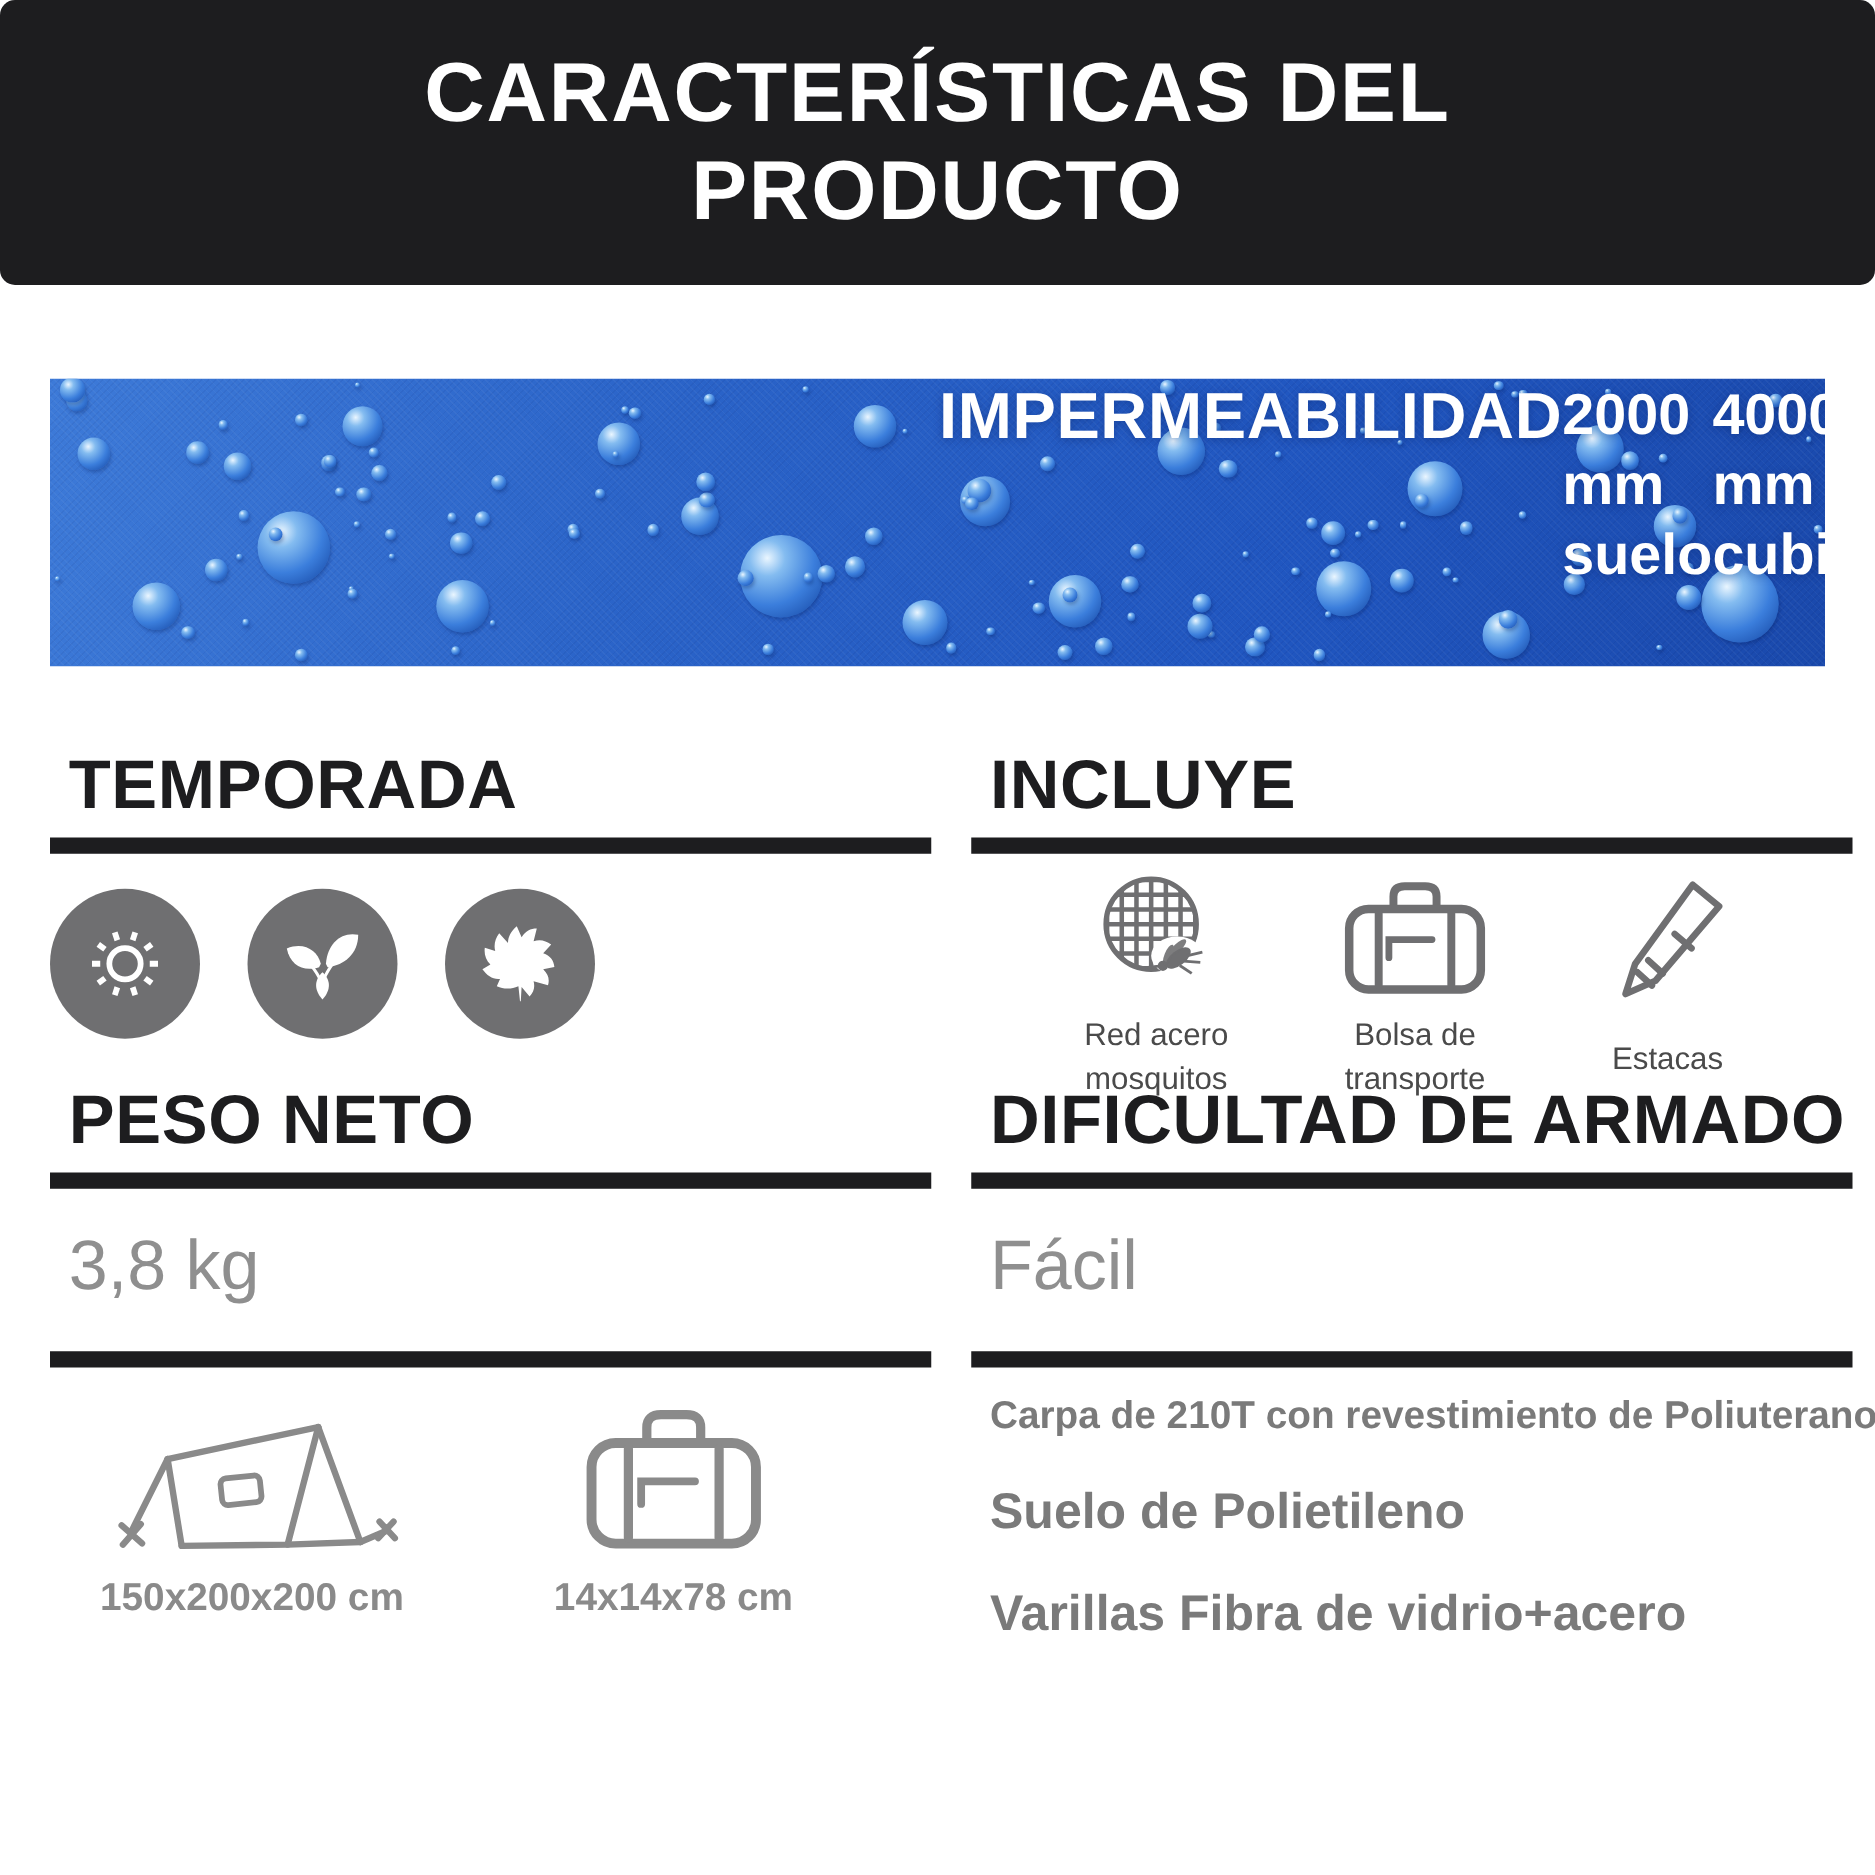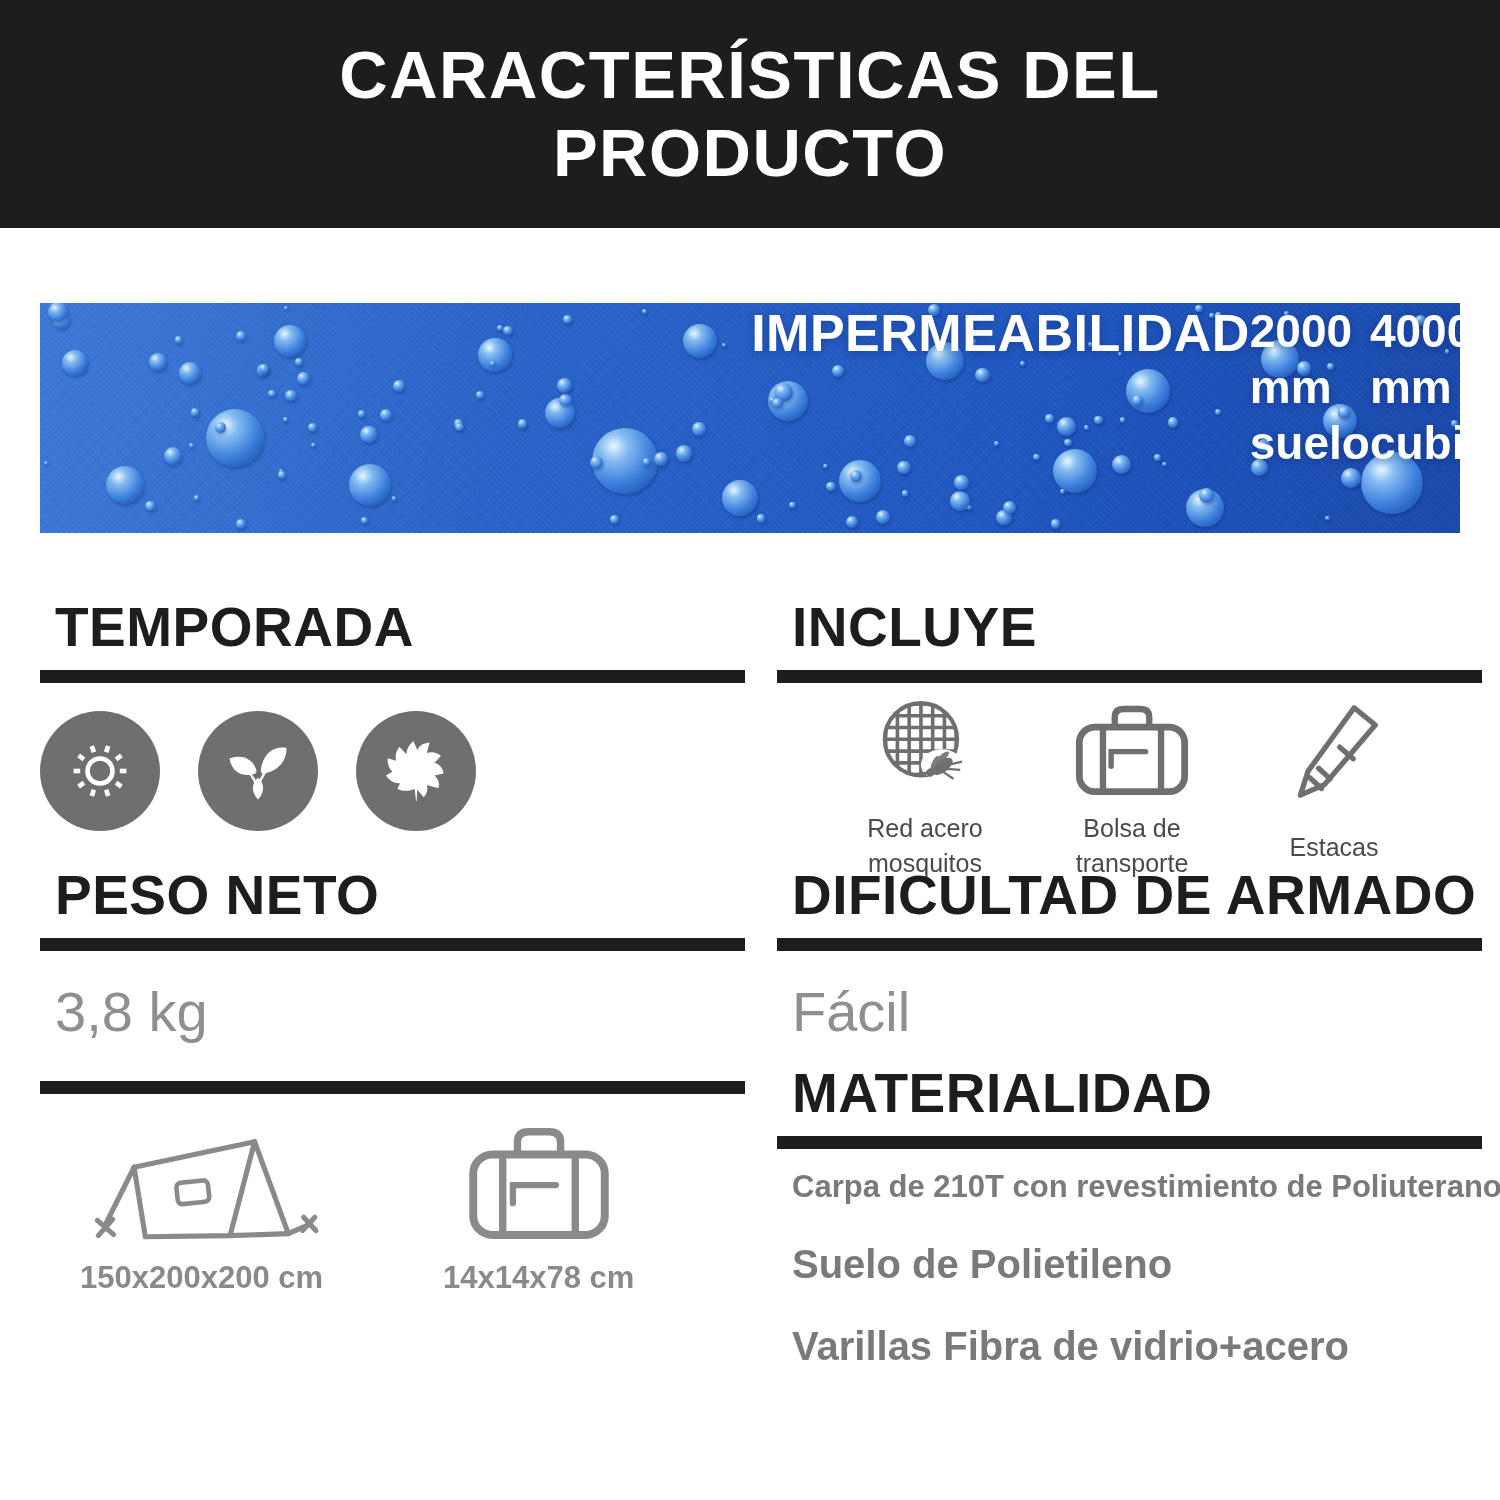--- a/index.html
+++ b/index.html
@@ -21,21 +21,21 @@
     background:#ffffff;
     position:relative;
     overflow:hidden;
   }
   .page{position:absolute;inset:0;}
 
   
   .header{
     position:absolute;left:0;top:0;width:1500px;height:228px;
     background:var(--header-bg);
-    display:flex;align-items:center;justify-content:center;
+    display:flex;align-items:center;justify-content:center;border-radius:12px;
   }
   .header h1{
     color:#fff;font-size:67px;font-weight:700;letter-spacing:1.5px;
     text-align:center;max-width:900px;line-height:1.16;
   }
 
   
   .banner{
     position:absolute;left:40px;top:303px;width:1420px;height:230px;
     background:linear-gradient(105deg,#3d7ad8 0%,#2a63c8 35%,#2056c0 70%,#1a49ac 100%);
@@ -429,21 +429,20 @@
             <path d="M42,76 V60 H80" stroke-width="5.5"></path>
           </g>
         </svg>
         <div class="cap">14x14x78 cm</div>
       </div>
 
     </div>
   </section>
 
   <section class="section s-materialidad">
-    <h2>MATERIALIDAD</h2>
     <div class="rule"></div>
     <div class="material-lines">
       <div class="m-line-small">Carpa de 210T con revestimiento de Poliuterano</div>
       <div class="m-line">Suelo de Polietileno</div>
       <div class="m-line">Varillas Fibra de vidrio+acero</div>
     </div>
   </section>
 
 </div>
 

